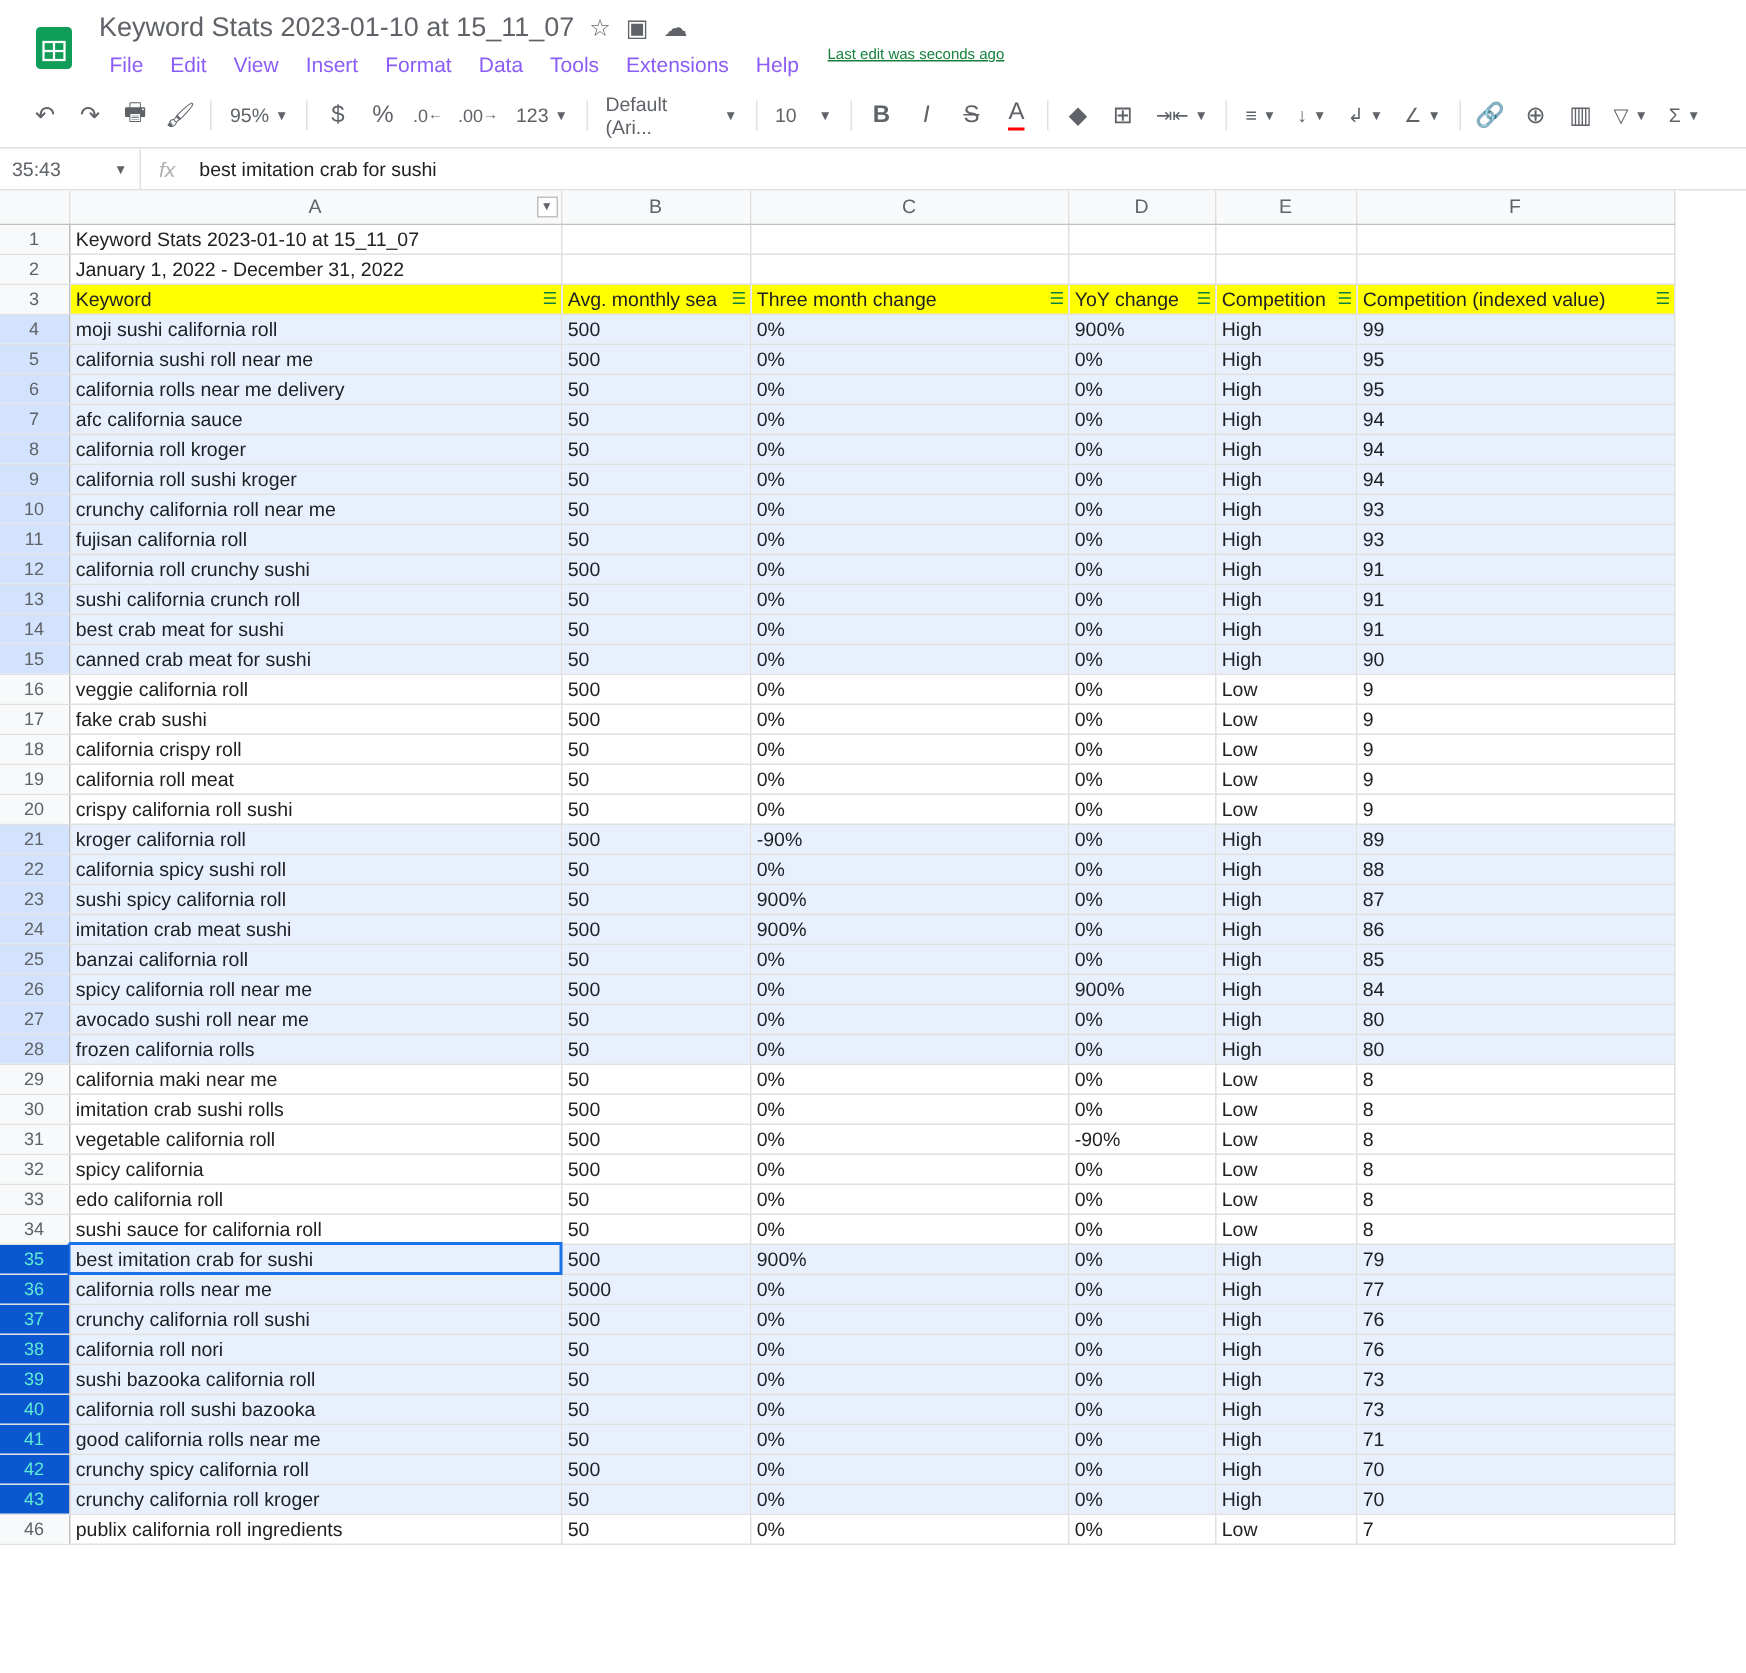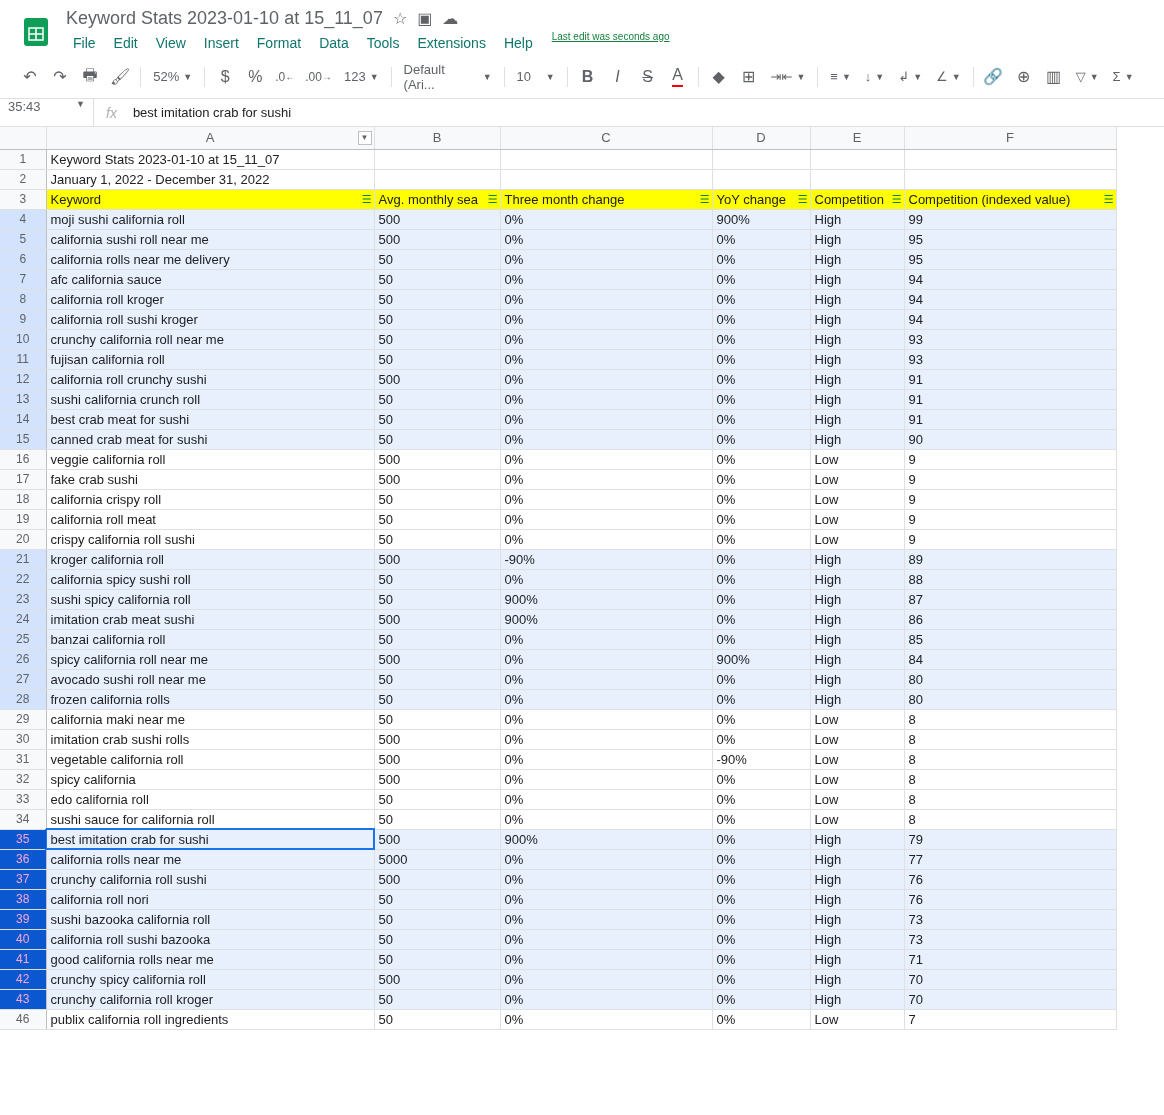--- a/index.html
+++ b/index.html
@@ -3,37 +3,37 @@
 <meta charset="utf-8">
 <style>
 *{box-sizing:border-box;margin:0;padding:0}
 body{font-family:Arial,"Helvetica Neue",sans-serif;font-size:13px;color:#202124;background:#fff;overflow:hidden}
 .header{display:flex;align-items:center;padding:8px 16px 0 16px;gap:10px}
 .logo{width:40px;height:40px;display:flex;align-items:center;justify-content:center}
 .title-row{display:flex;align-items:center;gap:10px}
 .doc-title{font-size:18px;color:#5f6368;font-weight:400}
 .title-icon{color:#5f6368;font-size:16px;cursor:pointer}
 .menubar{display:flex;gap:4px;margin-top:2px}
-.menu-item{padding:4px 7px;font-size:14px;color:#0f766e;cursor:pointer;border-radius:4px}
+.menu-item{padding:4px 7px;font-size:14px;color:#8b5cf6;cursor:pointer;border-radius:4px}
 .last-edit{color:#15803d;font-size:10px;text-decoration:underline;margin-left:8px;cursor:pointer}
 .toolbar{display:flex;align-items:center;padding:6px 16px;gap:2px;border-bottom:1px solid #e0e0e0;height:44px}
 .tb-btn{min-width:28px;height:28px;display:flex;align-items:center;justify-content:center;color:#5f6368;cursor:pointer;border-radius:4px;font-size:16px;padding:0 4px}
 .tb-sep{width:1px;height:20px;background:#e0e0e0;margin:0 4px}
 .tb-dd{display:flex;align-items:center;gap:4px;padding:0 6px;height:28px;cursor:pointer;color:#5f6368;font-size:13px;border-radius:4px}
 .dd-arrow{font-size:9px;color:#5f6368}
 .fx-bar{display:flex;align-items:center;height:28px;border-bottom:1px solid #e0e0e0}
-.namebox{width:94px;padding:0 8px;font-size:13px;color:#5f6368;border-right:1px solid #e0e0e0;height:100%;display:flex;justify-content:space-between}
+.namebox{width:94px;padding:0 8px;font-size:13px;color:#5f6368;border-right:1px solid #e0e0e0;height:100%;display:flex;align-items:center;justify-content:space-between}
 .fx-label{padding:0 12px;font-style:italic;color:#b0b0b0;font-size:14px}
 .fx-input{flex:1;padding:0 4px;font-size:13px;color:#202124;border:none;outline:none}
 .grid{overflow:auto;font-size:13px}
 table{border-collapse:collapse;table-layout:fixed}
 .corner{width:46px;height:22px;background:#f8f9fa;border-right:1px solid #e0e0e0;border-bottom:1px solid #c0c0c0;position:sticky;left:0;top:0;z-index:3}
 .col-h{background:#f8f9fa;border-right:1px solid #e0e0e0;border-bottom:1px solid #c0c0c0;text-align:center;color:#5f6368;font-weight:400;height:22px;position:relative}
 .row-h{width:46px;background:#f8f9fa;border-right:1px solid #c0c0c0;border-bottom:1px solid #e0e0e0;text-align:center;color:#5f6368;font-weight:400;font-size:12px;position:sticky;left:0;z-index:1}
-.row-h.sel{background:#0b57d0;color:#f9a8d4}
+.row-h.sel{background:#0b57d0;color:#5eead4}
 .row-h.hsel{background:#d3e3fd}
 td{border-right:1px solid #e0e0e0;border-bottom:1px solid #e0e0e0;padding:2px 4px;height:20px;overflow:hidden;white-space:nowrap;text-overflow:clip}
 td.yh{background:#ffff00;font-weight:400;position:relative}
 td.hl{background:#e8f0fe}
 td.active{outline:2px solid #1a73e8;outline-offset:-1px}
 .filter{position:absolute;right:2px;top:50%;transform:translateY(-50%);color:#0b8043;font-size:11px}
 .dd-col{position:absolute;right:2px;top:50%;transform:translateY(-50%);width:14px;height:14px;border:1px solid #c0c0c0;background:#fff;display:flex;align-items:center;justify-content:center;font-size:8px;color:#5f6368}
 .col-A{width:328px}.col-B{width:126px}.col-C{width:212px}.col-D{width:98px}.col-E{width:94px}.col-F{width:212px}
 .underline-a{border-bottom:2px solid #000;padding-bottom:1px}
 </style>
@@ -71,21 +71,21 @@
   </div>
 </div>
 
 <div class="toolbar">
   <span class="tb-btn">↶</span>
   <span class="tb-btn">↷</span>
   <span class="tb-btn">🖶</span>
   <span class="tb-btn">🖌</span>
   <span class="tb-sep"></span>
   <span class="tb-dd">
-      <span>52%</span>
+      <span>95%</span>
       <span class="dd-arrow">▼</span>
     </span>
   <span class="tb-sep"></span>
   <span class="tb-btn">$</span>
   <span class="tb-btn">%</span>
   <span class="tb-btn" style="font-size:12px">.0<sub>←</sub></span>
   <span class="tb-btn" style="font-size:12px">.00<sub>→</sub></span>
   <span class="tb-dd">
       <span>123</span>
       <span class="dd-arrow">▼</span>

